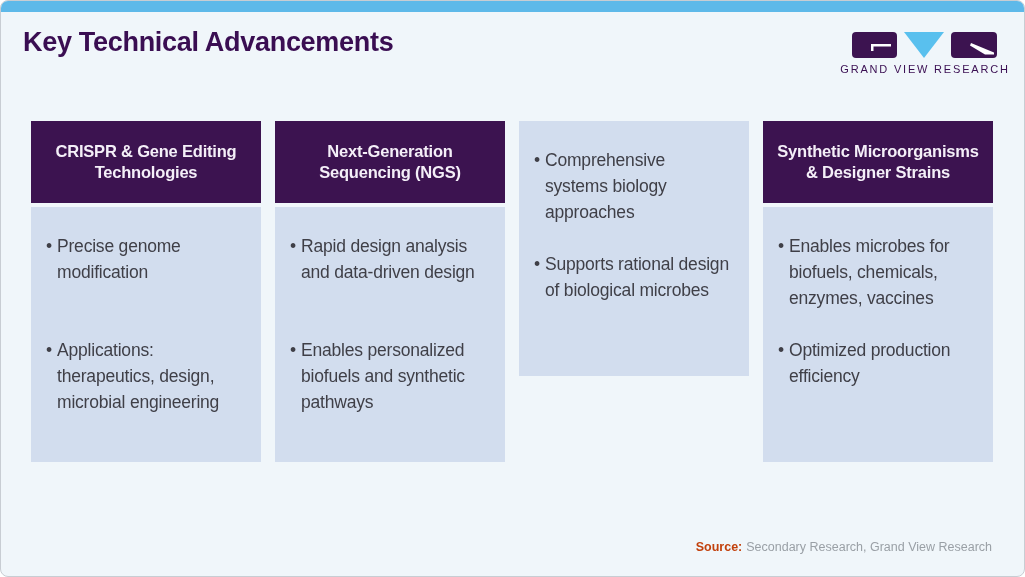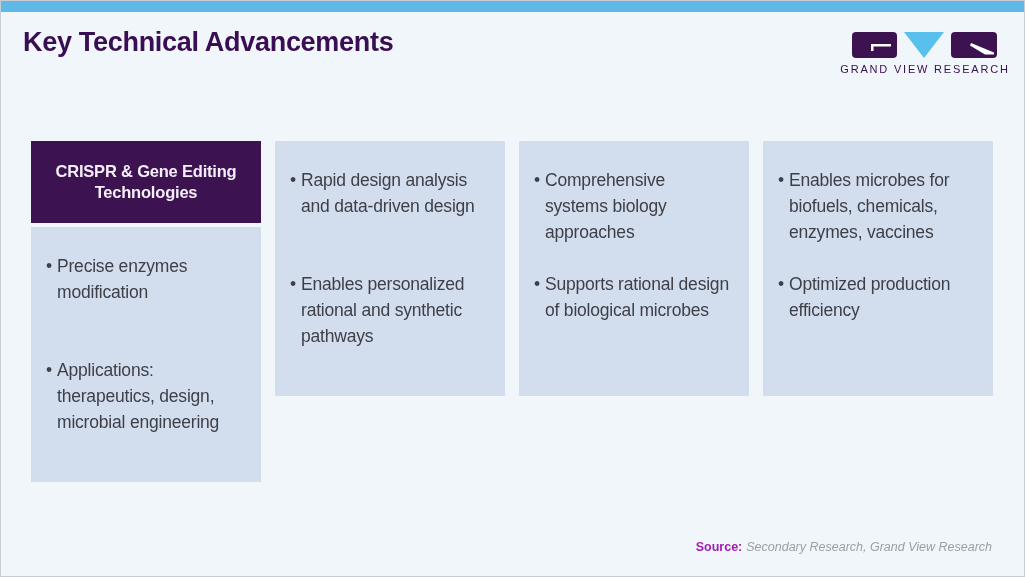--- a/index.html
+++ b/index.html
@@ -2,21 +2,21 @@
 <html><head>
 <meta charset="utf-8">
 <style>
   html,body{margin:0;padding:0;background:#ffffff;}
   *{box-sizing:border-box;}
   .slide{
     position:relative;
     width:1025px;height:577px;
     background:#f0f6fa;
     border:1px solid #c8cdd3;
-    border-radius:0;
+    border-radius:8px;
     overflow:hidden;
     font-family:"Liberation Sans", sans-serif;
   }
   .topbar{
     position:absolute;top:0;left:0;right:0;
     height:11px;
     background:#5eb9e9;
   }
   .page-title{
     position:absolute;left:22px;top:26px;
@@ -30,21 +30,21 @@
     display:flex;flex-direction:column;align-items:center;
   }
   .logo-caption{
     margin-top:4px;
     font-size:11px;font-weight:normal;
     letter-spacing:1.8px;
     color:#3a0e52;
     white-space:nowrap;
   }
   .cards{
-    position:absolute;left:30px;top:140px;
+    position:absolute;left:30px;top:120px;
     width:963px;
     display:flex;gap:14px;
   }
   .card{width:230px;flex:0 0 230px;}
   .card-header{
     height:82px;
     margin-bottom:4px;
     background:#3c1350;
     color:#f4eff8;
     display:flex;align-items:center;justify-content:center;
@@ -67,22 +67,22 @@
     letter-spacing:-0.2px;
   }
   .bullet.first{height:104px;}
   .dot{width:11px;flex:0 0 11px;}
   .source-line{
     position:absolute;right:32px;bottom:22px;
     font-size:12.5px;
     color:#9aa0a6;
     white-space:nowrap;
   }
-  .source-label{font-weight:bold;color:#a21caf;}
-  .source-text{margin-left:4px;font-style:italic;}
+  .source-label{font-weight:bold;color:#c2410c;}
+  .source-text{margin-left:4px;}
 </style>
 </head>
 <body>
 
 <div class="slide">
   <div class="topbar"></div>
 
   <div class="page-title">Key Technical Advancements</div>
 
   <div class="logo">
@@ -102,56 +102,58 @@
     <div class="logo-caption">GRAND VIEW RESEARCH</div>
   </div>
 
   <div class="cards">
 
     <div class="card">
       <div class="card-header">CRISPR &amp; Gene Editing Technologies</div>
       <div class="card-body">
         <div class="bullet first">
           <span class="dot">•</span>
-          <span>Precise enzymes modification</span>
+          <span>Precise genome modification</span>
         </div>
         <div class="bullet">
           <span class="dot">•</span>
           <span>Applications: therapeutics, design, microbial engineering</span>
         </div>
       </div>
     </div>
 
     <div class="card">
+      <div class="card-header">Next-Generation Sequencing (NGS)</div>
       <div class="card-body">
         <div class="bullet first">
           <span class="dot">•</span>
           <span>Rapid design analysis and data-driven design</span>
         </div>
         <div class="bullet">
           <span class="dot">•</span>
-          <span>Enables personalized rational and synthetic pathways</span>
+          <span>Enables personalized biofuels and synthetic pathways</span>
         </div>
       </div>
     </div>
 
     <div class="card">
       <div class="card-body">
         <div class="bullet first">
           <span class="dot">•</span>
           <span>Comprehensive systems biology approaches</span>
         </div>
         <div class="bullet">
           <span class="dot">•</span>
           <span>Supports rational design of biological microbes</span>
         </div>
       </div>
     </div>
 
     <div class="card">
+      <div class="card-header">Synthetic Microorganisms &amp; Designer Strains</div>
       <div class="card-body">
         <div class="bullet first">
           <span class="dot">•</span>
           <span>Enables microbes for biofuels, chemicals, enzymes, vaccines</span>
         </div>
         <div class="bullet">
           <span class="dot">•</span>
           <span>Optimized production efficiency</span>
         </div>
       </div>

